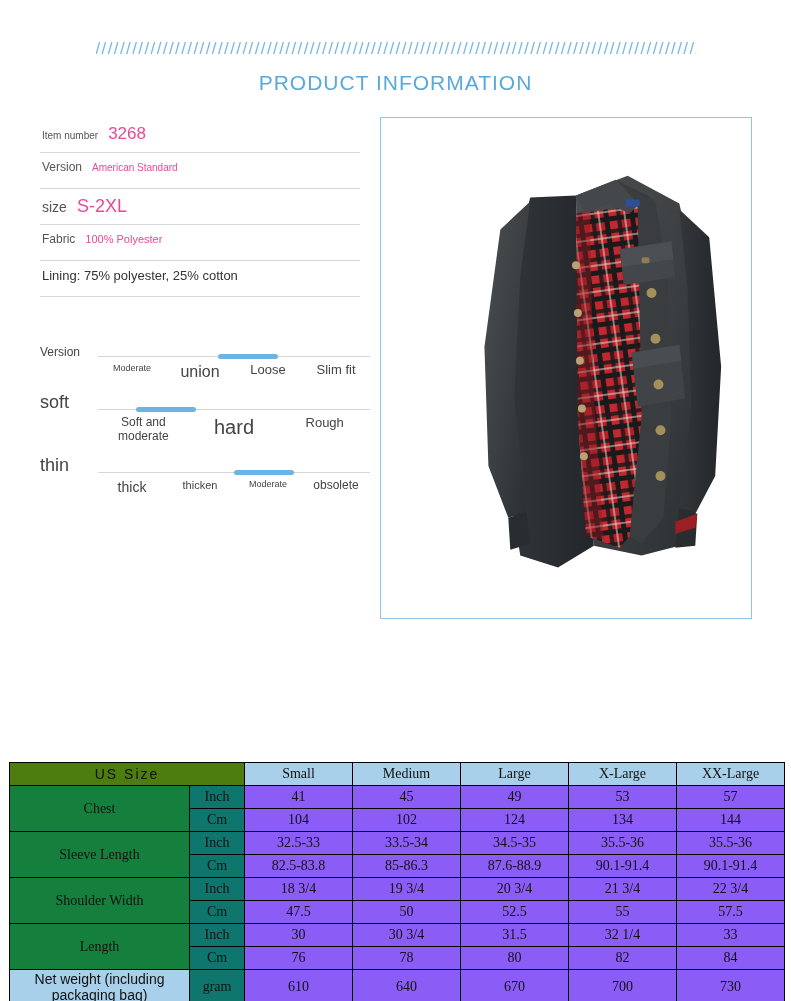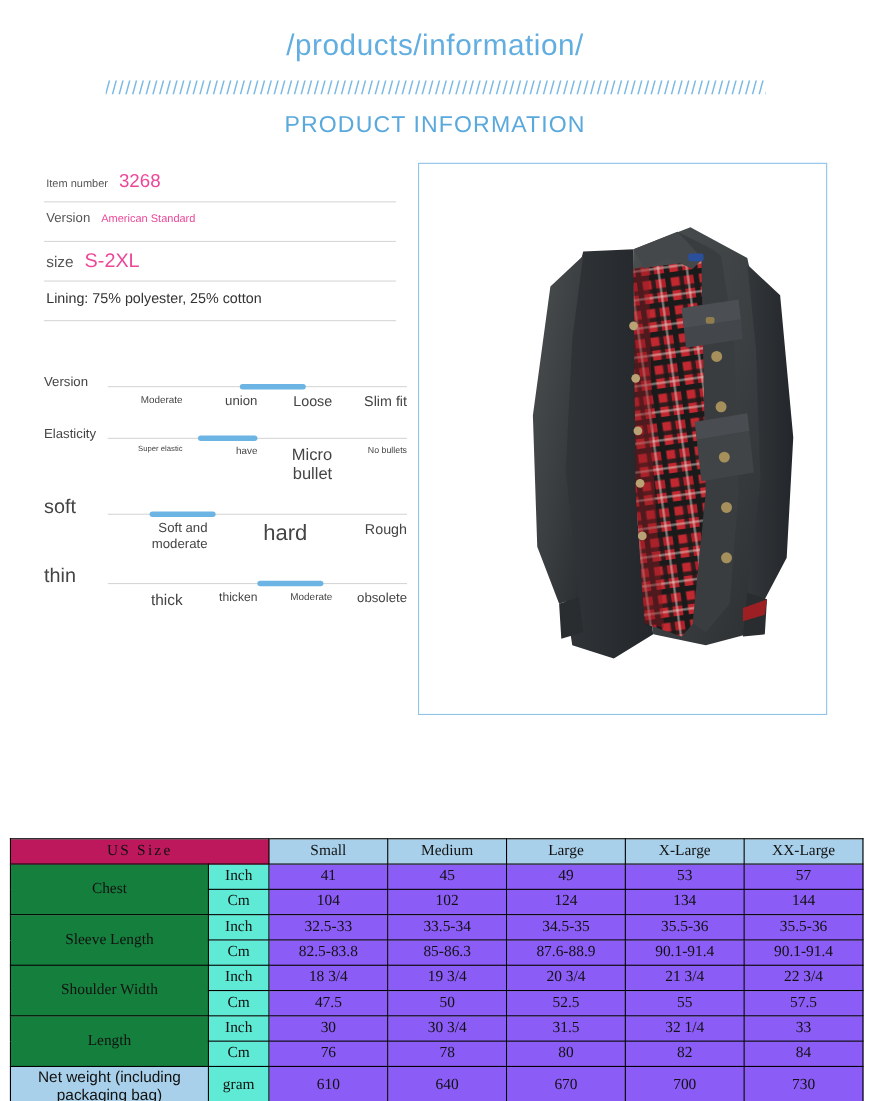--- a/index.html
+++ b/index.html
@@ -130,21 +130,21 @@
     border-radius: 3px;
     background: #6cb4e4;
   }
   .attr-ticks {
     display: flex;
     margin-top: 2px;
     margin-left: 58px;
   }
   .attr-tick {
     flex: 1;
-    text-align: right;
+    text-align: center;
     color: #444;
     line-height: 1.15;
   }
 
   
   .photo-frame {
     width: 372px;
     height: 502px;
     border: 1px solid #8fc3e8;
     box-sizing: border-box;
@@ -173,117 +173,105 @@
   table.size-table td, table.size-table th {
     border: 1px solid #000;
     text-align: center;
     font-size: 14px;
     color: #111;
     padding: 1px 2px;
     height: 20px;
     font-weight: normal;
   }
   .hdr-title {
-    background: #be185d;
+    background: #4d7c0f;
     color: #1a3a8f;
     font-size: 25px;
-    font-family: Liberation Serif, serif;
+    font-family: Liberation Sans, sans-serif;
     letter-spacing: 2px;
     font-weight: normal;
   }
   .hdr-size {
     background: #a8d0ea;
     font-size: 15px;
     font-family: "Liberation Serif", serif;
   }
   .row-label {
     background: #15803d;
     font-size: 15px;
     font-family: "Liberation Serif", serif;
   }
   .unit-cell {
-    background: #5eead4;
+    background: #0f766e;
     font-size: 13px;
     font-family: "Liberation Serif", serif;
   }
   .net-label {
     background: #a8d0ea;
     font-size: 9.5px;
     font-family: "Liberation Sans", sans-serif;
   }
   .num-cell {
     background: #8b5cf6;
     font-size: 14.5px;
     font-family: "Liberation Serif", serif;
   }
 </style>
 </head>
 <body>
 
 <div class="header">
-  <div class="header-path">/products/information/</div>
   <div class="hatch-row">//////////////////////////////////////////////////////////////////////////////////////////////////////////</div>
   <div class="header-title">PRODUCT INFORMATION</div>
 </div>
 
 <div class="main">
 
   <div class="left-col">
 
     <div class="spec-list">
       <div class="spec-row">
         <span class="spec-label" style="font-size:10px">Item number</span>
         <span class="spec-value" style="font-size:17px">3268</span>
       </div>
       <div class="spec-row">
         <span class="spec-label" style="font-size:12px">Version</span>
         <span class="spec-value" style="font-size:10px">American Standard</span>
       </div>
       <div class="spec-row">
         <span class="spec-label" style="font-size:14px">size</span>
         <span class="spec-value" style="font-size:18px">S-2XL</span>
+      </div>
+      <div class="spec-row">
+        <span class="spec-label" style="font-size:12px">Fabric</span>
+        <span class="spec-value" style="font-size:11px">100% Polyester</span>
       </div>
       <div class="spec-row">
         <span class="spec-single" style="font-size:13px">Lining: 75% polyester, 25% cotton</span>
       </div>
     </div>
 
     <div class="attrs">
 
       <div class="attr-block">
         <div class="attr-row">
           <div class="attr-name" style="font-size:12px">Version</div>
           <div class="attr-track">
             <div class="attr-line"></div>
             <div class="attr-bar" style="left:44%;width:22%"></div>
           </div>
         </div>
         <div class="attr-ticks">
           <div class="attr-tick" style="font-size:9px">Moderate</div>
-          <div class="attr-tick" style="font-size:12px">union</div>
+          <div class="attr-tick" style="font-size:16px">union</div>
           <div class="attr-tick" style="font-size:13px">Loose</div>
           <div class="attr-tick" style="font-size:13px">Slim fit</div>
         </div>
       </div>
 
-      <div class="attr-block">
-        <div class="attr-row">
-          <div class="attr-name" style="font-size:12px">Elasticity</div>
-          <div class="attr-track">
-            <div class="attr-line"></div>
-            <div class="attr-bar" style="left:30%;width:20%"></div>
-          </div>
-        </div>
-        <div class="attr-ticks">
-          <div class="attr-tick" style="font-size:7px">Super elastic</div>
-          <div class="attr-tick" style="font-size:9px">have</div>
-          <div class="attr-tick" style="font-size:15px">Micro bullet</div>
-          <div class="attr-tick" style="font-size:8px">No bullets</div>
-        </div>
-      </div>
 
       <div class="attr-block">
         <div class="attr-row">
           <div class="attr-name" style="font-size:18px">soft</div>
           <div class="attr-track">
             <div class="attr-line"></div>
             <div class="attr-bar" style="left:14%;width:22%"></div>
           </div>
         </div>
         <div class="attr-ticks">

